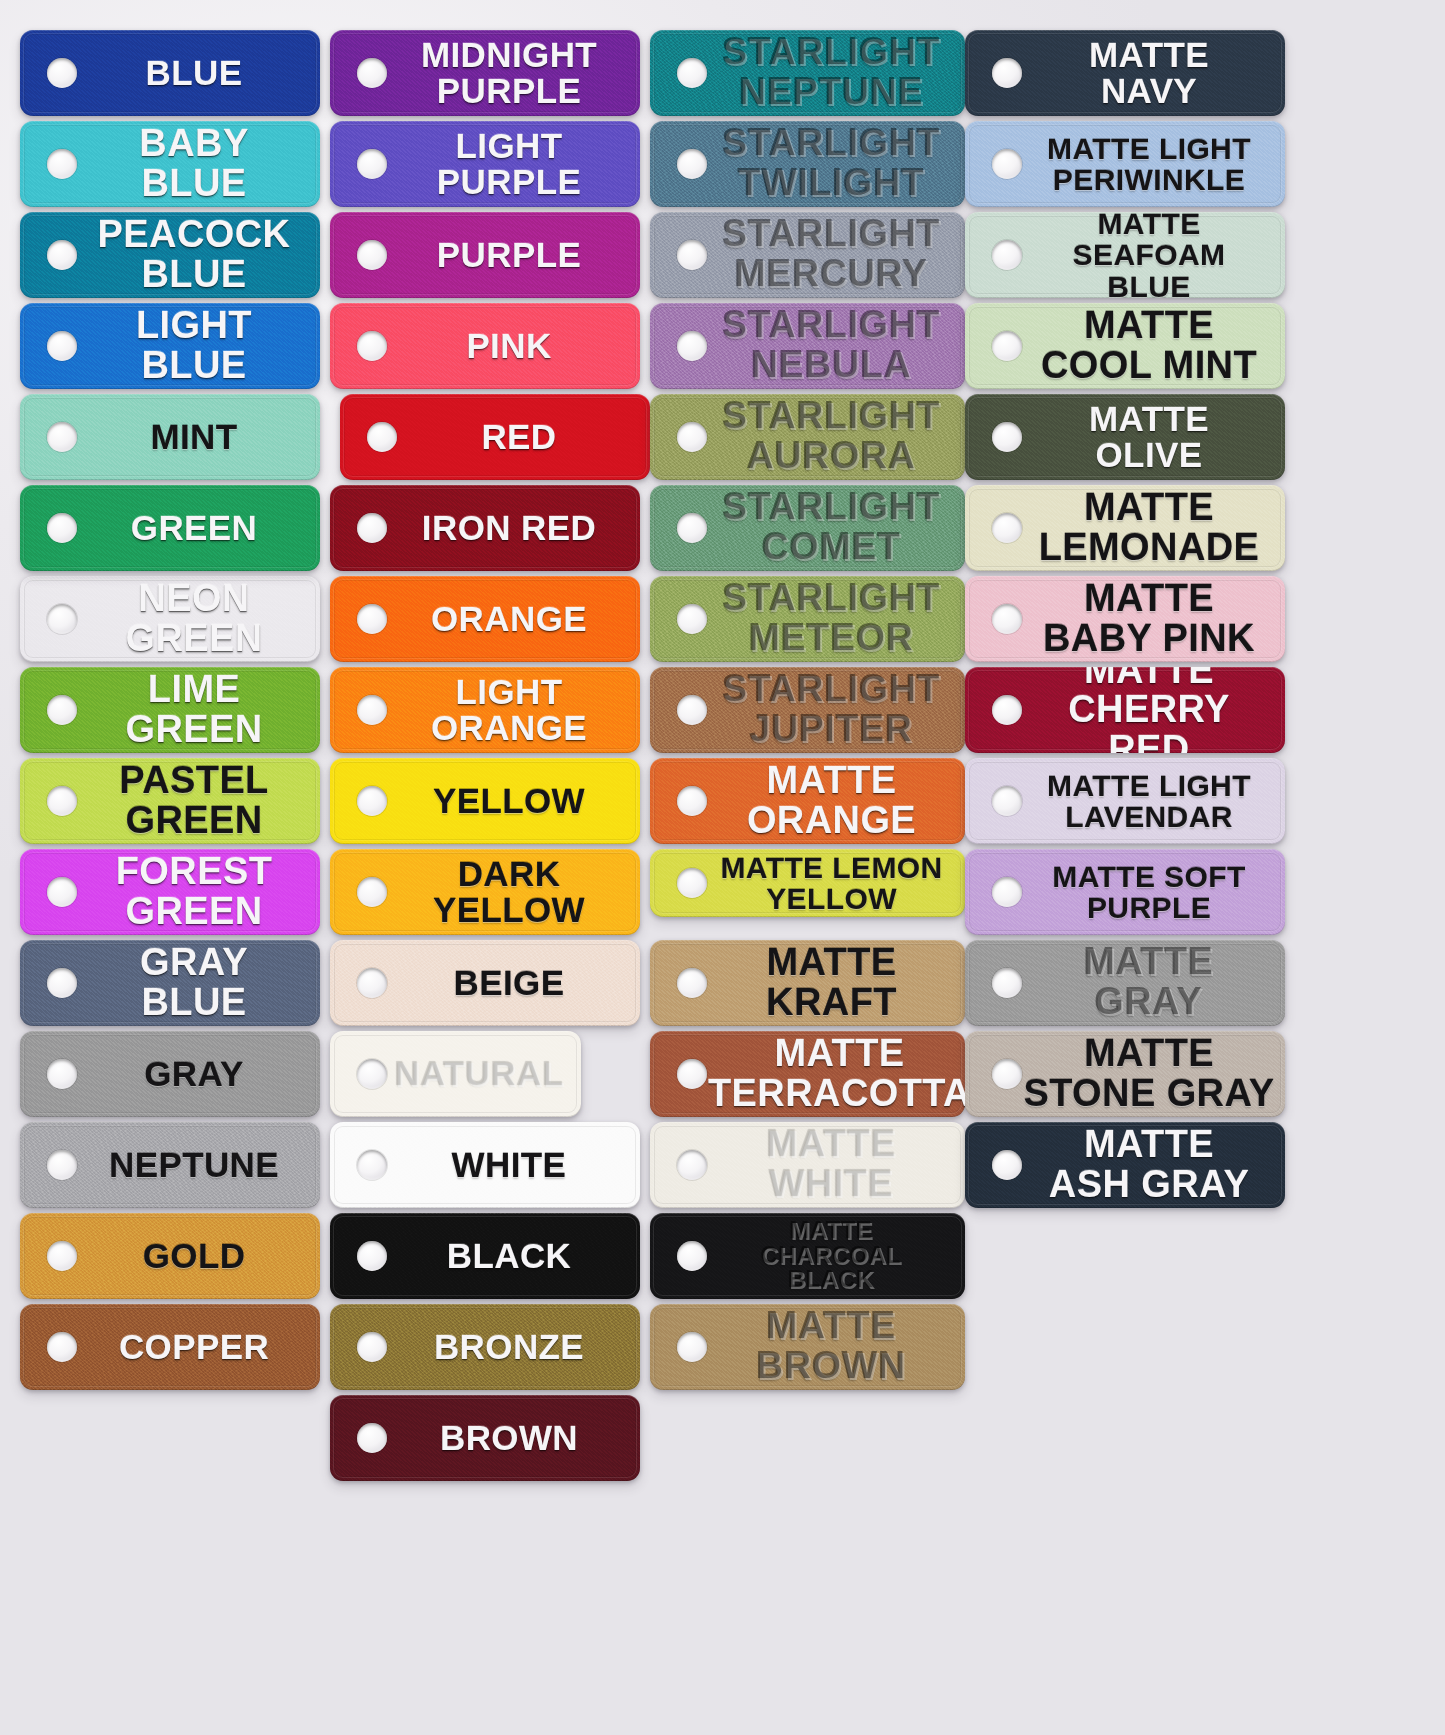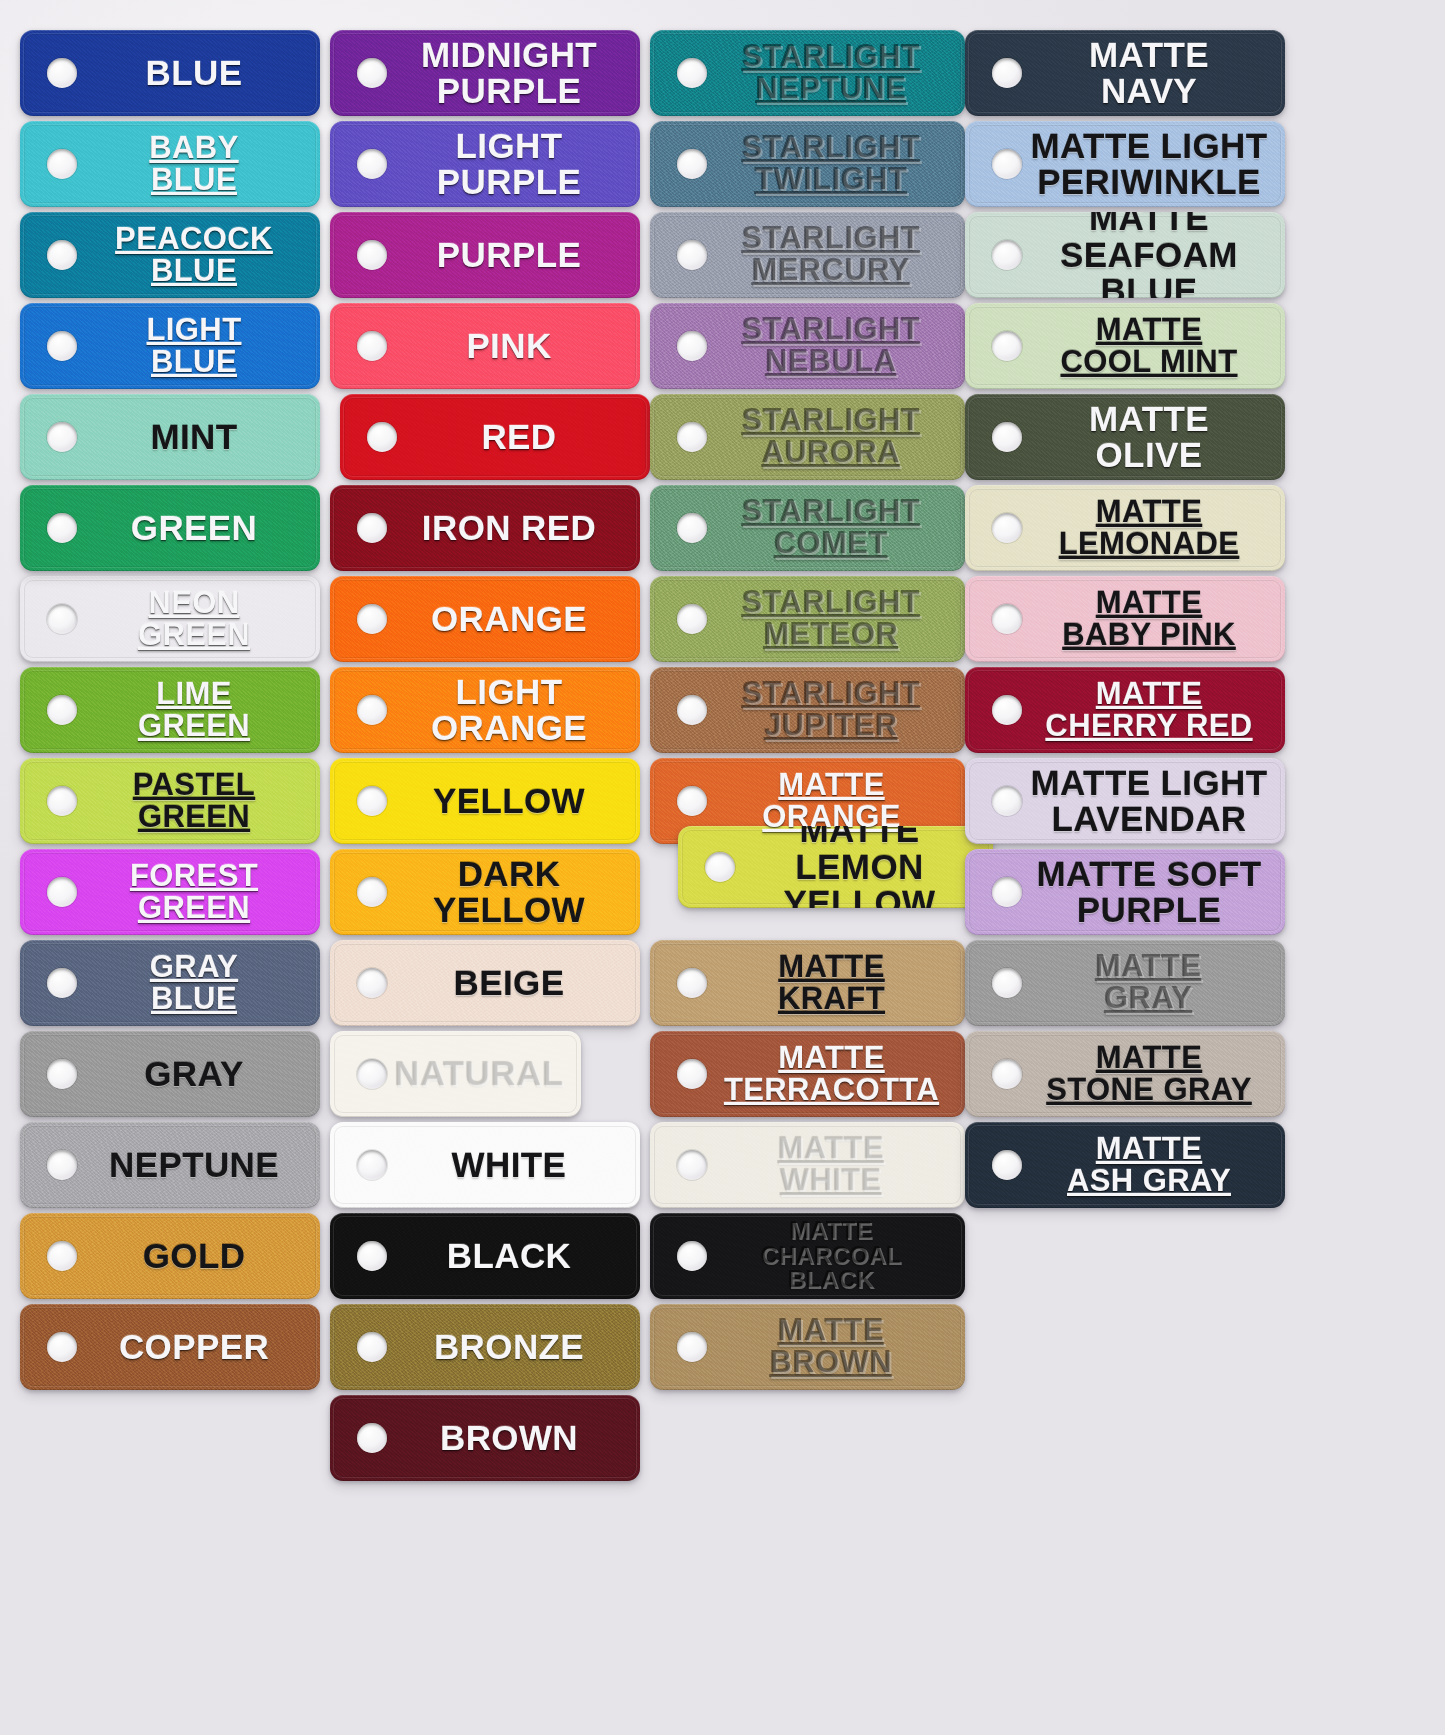--- a/index.html
+++ b/index.html
@@ -138,22 +138,22 @@
   }
   .label.emboss-light {
     color: transparent;
     text-shadow:
       -1px -1px 1px rgba(0,0,0,0.16),
        1px  1px 1px rgba(255,255,255,0.55),
        0    1px 2px rgba(0,0,0,0.10);
   }
 
   .sz-lg { font-size: 35px; }
-  .sz-md { font-size: 31px; text-decoration: underline; }
-  .sz-sm { font-size: 35px; }
+  .sz-md { font-size: 38px; }
+  .sz-sm { font-size: 30px; }
   .sz-xs { font-size: 24px; }
 </style>
 </head>
 <body style="background: rgb(236, 234, 239);">
 
 <div id="backdrop"></div>
 <div id="grid">
     <div class="tag" style="left: 20px; top: 30px; width: 300px; height: 86px; background: rgb(29, 60, 156);">
       <div class="hole"></div>
       <div class="label white sz-lg">BLUE</div>
@@ -328,21 +328,21 @@
     <div class="tag rough" style="left: 650px; top: 667px; width: 315px; height: 86px; background: rgb(164, 113, 76);">
       <div class="hole"></div>
       <div class="label emboss sz-md">STARLIGHT
 JUPITER</div>
     </div>
     <div class="tag" style="left: 650px; top: 758px; width: 315px; height: 86px; background: rgb(224, 104, 44);">
       <div class="hole"></div>
       <div class="label white sz-md">MATTE
 ORANGE</div>
     </div>
-    <div class="tag" style="left: 650px; top: 826px; width: 315px; height: 82px; background: rgb(217, 220, 74); margin-left: 28px;">
+    <div class="tag" style="left: 650px; top: 849px; width: 315px; height: 68px; background: rgb(217, 220, 74);">
       <div class="hole"></div>
       <div class="label black sz-sm">MATTE LEMON
 YELLOW</div>
     </div>
     <div class="tag" style="left: 650px; top: 940px; width: 315px; height: 86px; background: rgb(192, 161, 115);">
       <div class="hole"></div>
       <div class="label black sz-md">MATTE
 KRAFT</div>
     </div>
     <div class="tag" style="left: 650px; top: 1031px; width: 315px; height: 86px; background: rgb(164, 87, 60);">

